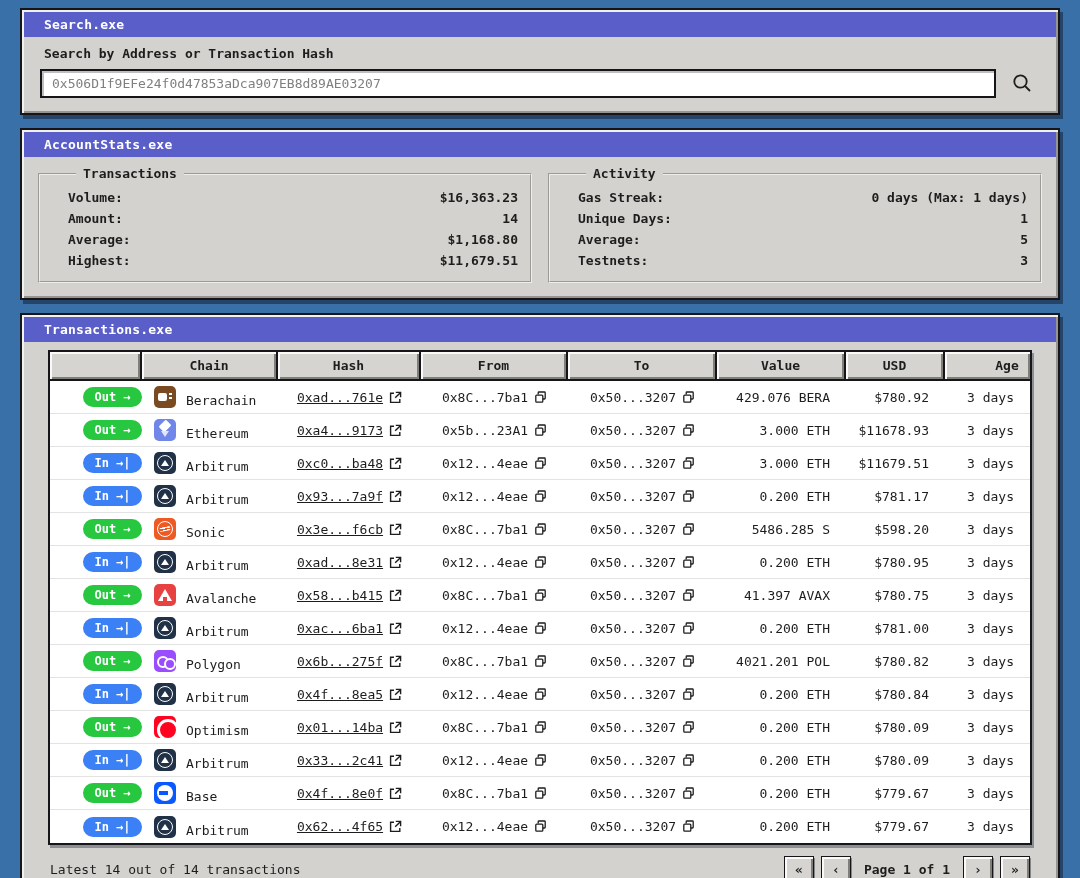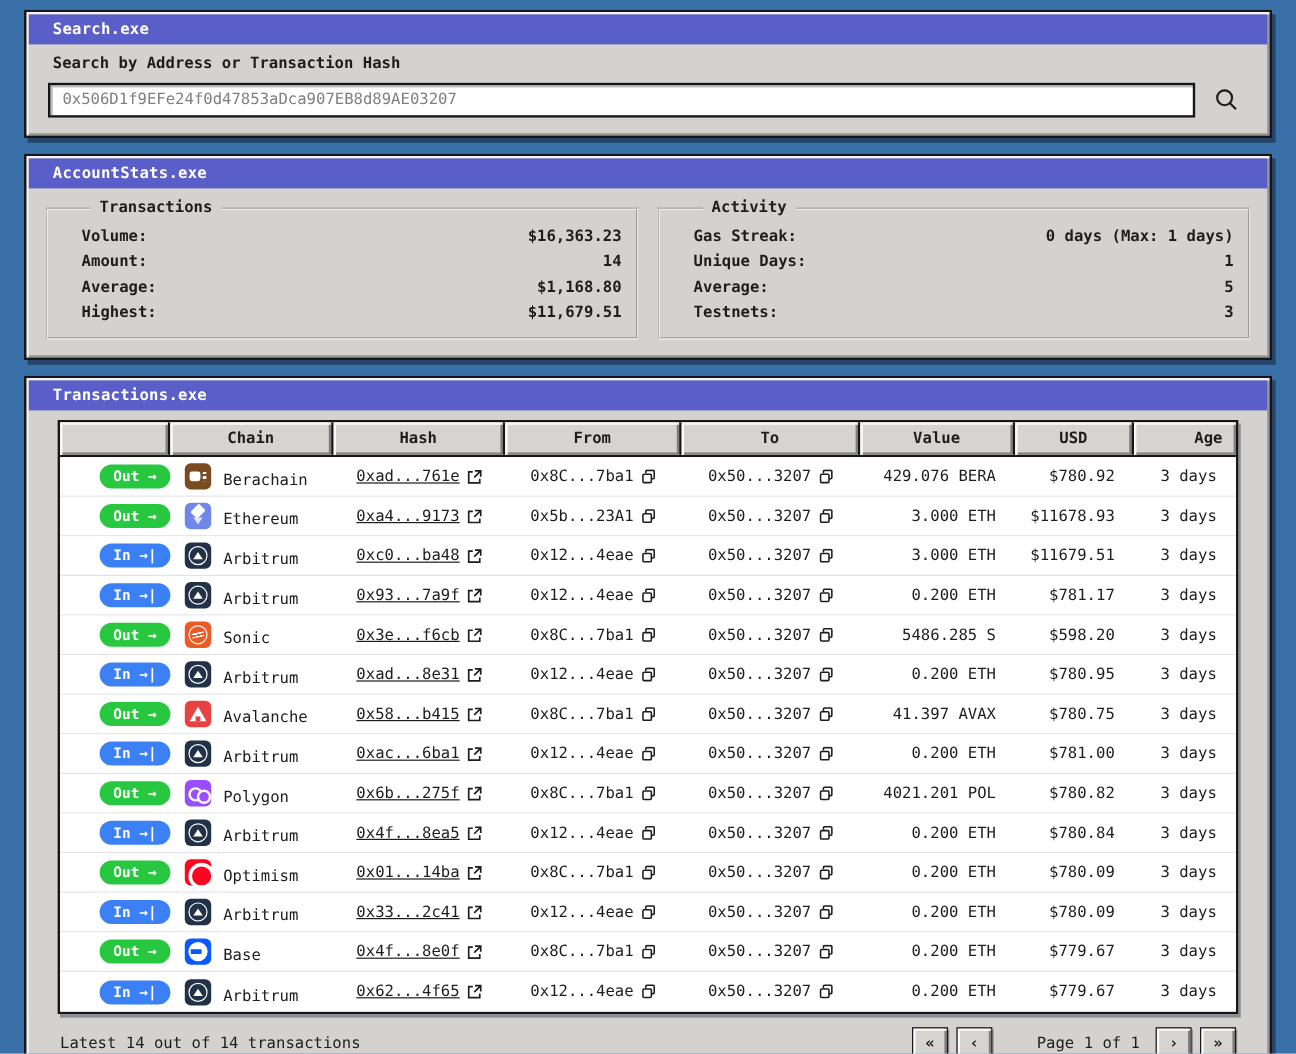--- a/index.html
+++ b/index.html
@@ -142,21 +142,21 @@
   .pager { display:flex; align-items:center; gap:7px; }
   .page-btn {
     width:30px; height:26px;
     background:#d6d4d1;
     border:1px solid #15151a;
     box-shadow: inset 2px 2px 0 #fbfaf8, inset -2px -2px 0 #807e78, 1px 2px 0 rgba(10,18,28,0.4);
     font-family:"DejaVu Sans Mono", monospace;
     font-size:13px; font-weight:bold; color:#1d1d1d;
     cursor:pointer;
   }
-  .page-label { font-size:13px; font-weight:normal; padding:0 6px;margin-left:24px; }
+  .page-label { font-size:13px; font-weight:bold; padding:0 6px; }
 </style>
 </head>
 <body>
 
 <div class="window">
   <div class="titlebar">Search.exe</div>
   <div class="search-body">
     <div class="search-label">Search by Address or Transaction Hash</div>
     <div class="search-row">
       <input class="search-input" type="text" value="0x506D1f9EFe24f0d47853aDca907EB8d89AE03207" style="">

